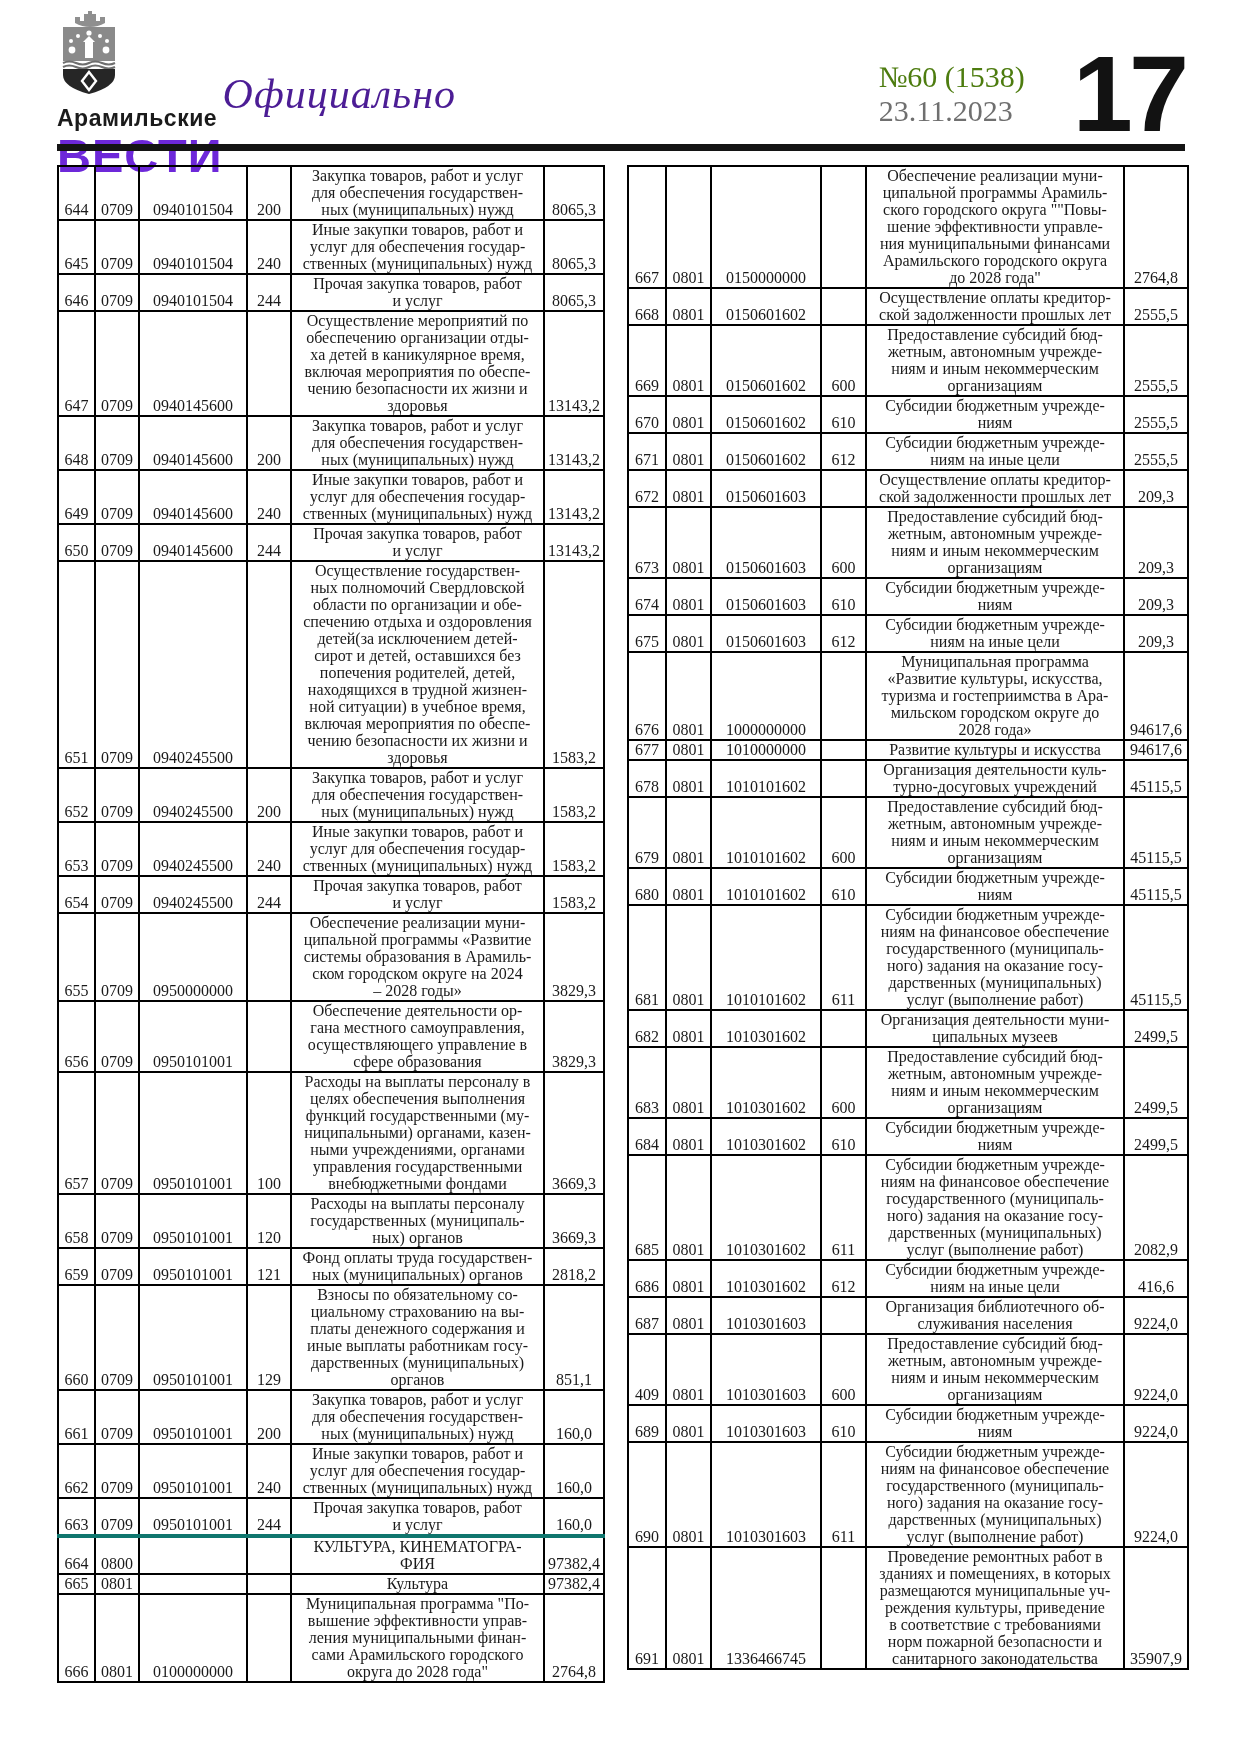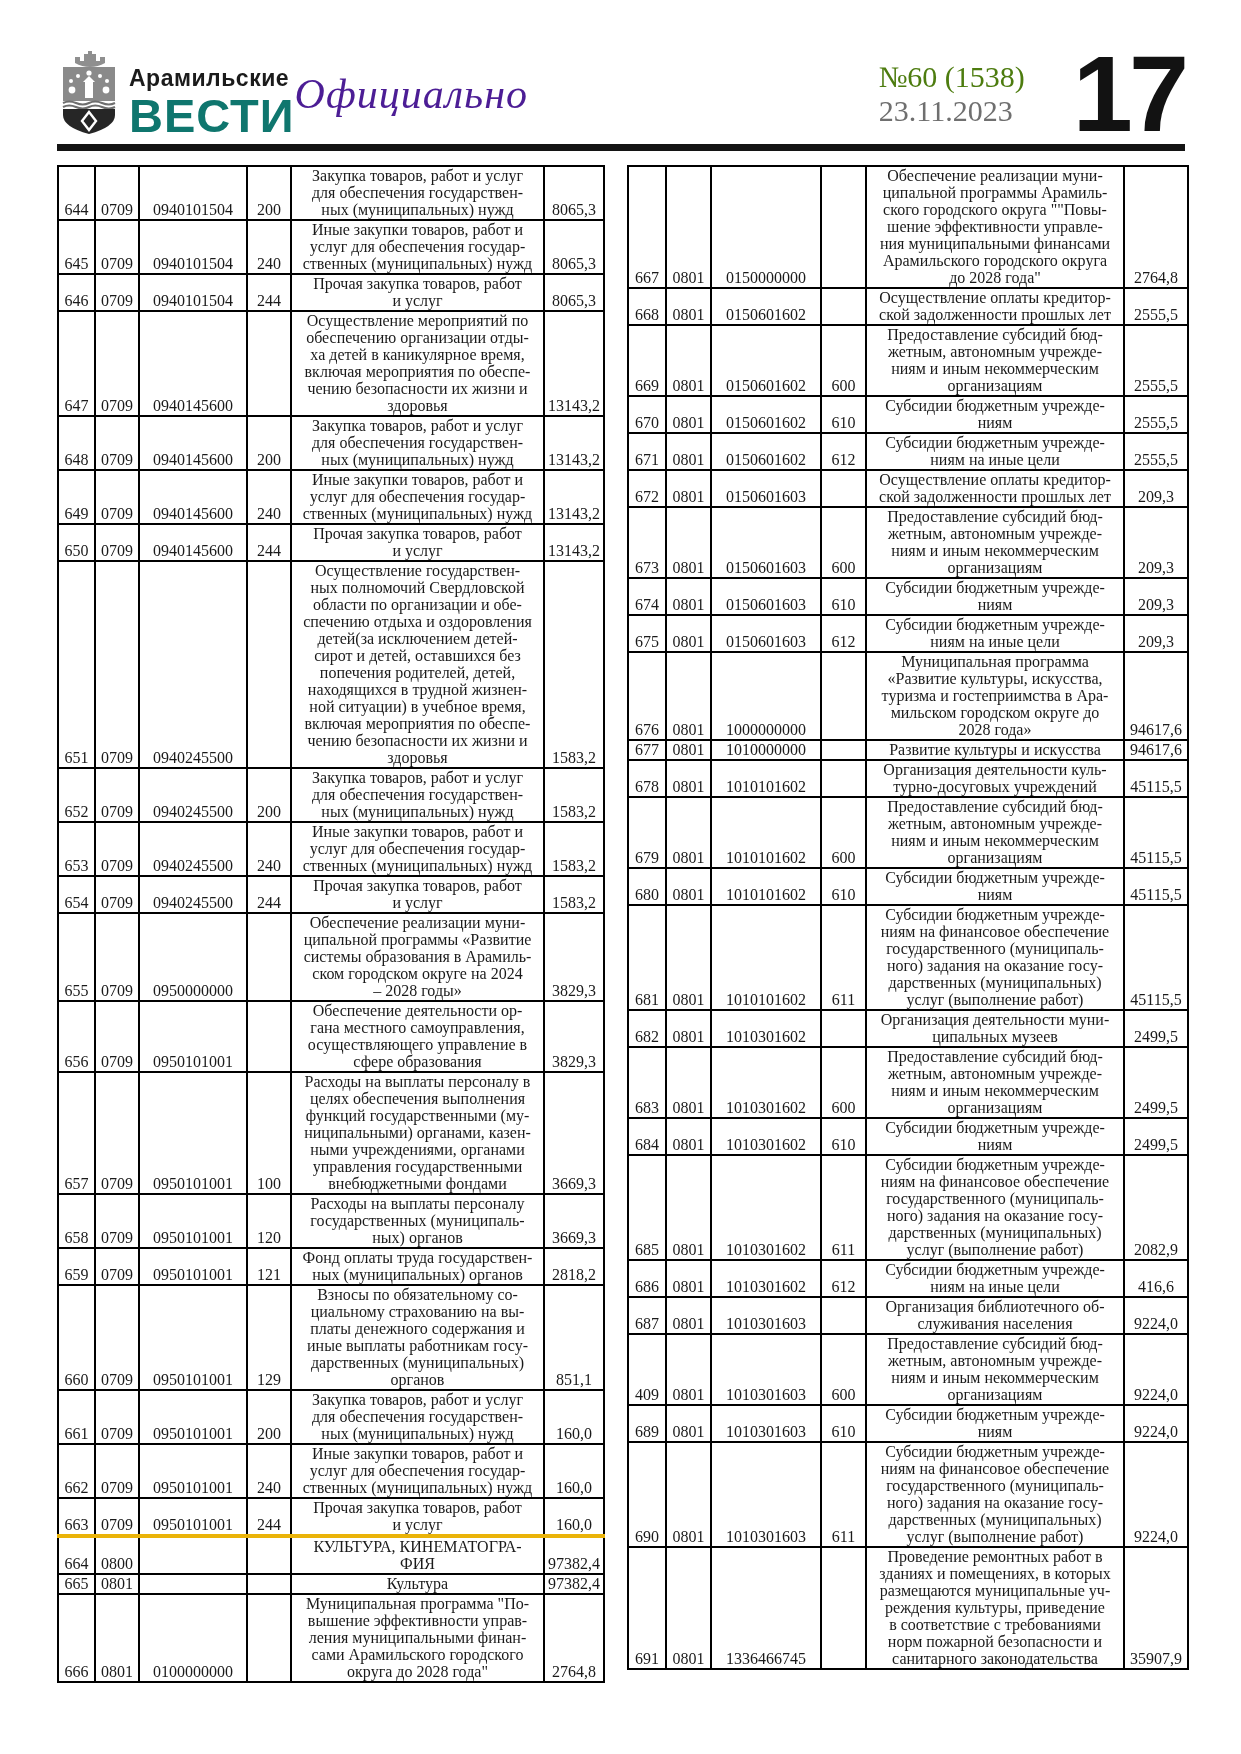--- a/index.html
+++ b/index.html
@@ -2,40 +2,40 @@
 <html lang="ru"><head>
 <meta charset="utf-8">
 <style>
   html,body{margin:0;padding:0;}
   .page{
     width:1241px;height:1754px;background:#ffffff;position:relative;
     font-family:"Liberation Serif", serif;color:#1a1a1a;overflow:hidden;
   }
   
   .header{position:absolute;left:57px;top:48px;width:1128px;height:92px;display:flex;align-items:center;}
-  .logo{display:flex;align-items:flex-end;gap:8px;}
+  .logo{display:flex;align-items:flex-start;gap:8px;flex-direction:column;}
   .logo-text{display:flex;flex-direction:column;line-height:1;}
   .masthead-top{font-family:"Liberation Sans",sans-serif;font-weight:bold;font-size:23px;color:#1b1b1b;letter-spacing:.5px;}
-  .masthead-bottom{font-family:"Liberation Sans",sans-serif;font-weight:bold;font-size:47px;color:#0f766e;letter-spacing:1px;margin-top:2px;}
+  .masthead-bottom{font-family:"Liberation Sans",sans-serif;font-weight:bold;font-size:47px;color:#6d28d9;letter-spacing:1px;margin-top:2px;}
   .section-title{font-style:italic;font-size:42px;color:#4c1d95;letter-spacing:1px;}
   .issue-block{margin-left:auto;line-height:1.15;margin-right:48px;}
   .issue-no{font-size:30px;color:#4d7c0f;}
   .issue-date{font-size:30px;color:#6f6f6f;}
   .page-number{font-family:"Liberation Sans",sans-serif;font-weight:bold;font-size:108px;color:#121212;line-height:.8;letter-spacing:-4px;text-align:center;}
   .header-rule{position:absolute;left:57px;top:144px;width:1128px;height:7px;background:#141414;}
   
   .columns{position:absolute;left:57px;top:165px;width:1128px;display:flex;gap:22px;align-items:flex-start;}
   table.budget{border-collapse:collapse;table-layout:fixed;}
   table.budget td{
     border:2px solid #000;font-size:16px;line-height:17px;
     text-align:center;vertical-align:bottom;padding:0 2px 1px 2px;
     overflow:hidden;
   }
   td.c-desc{white-space:pre-line;}
-  tr.heavy-top td{border-top:4px solid #eab308;}
+  tr.heavy-top td{border-top:4px solid #0f766e;}
   #table-left{width:546px;}
   #table-right{width:560px;}
 </style>
 </head>
 <body>
 
 <div class="page">
 
   <div class="header">
     <div class="logo">

